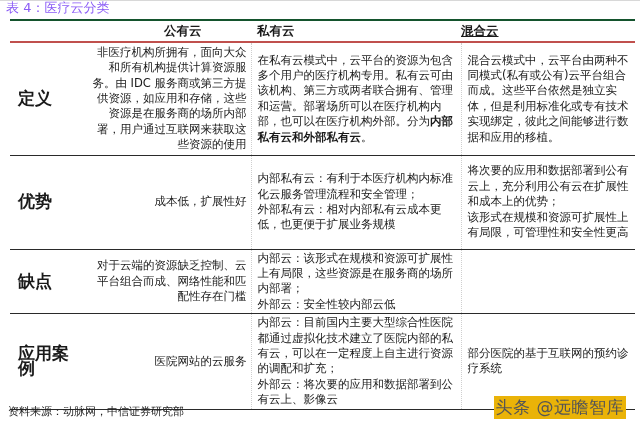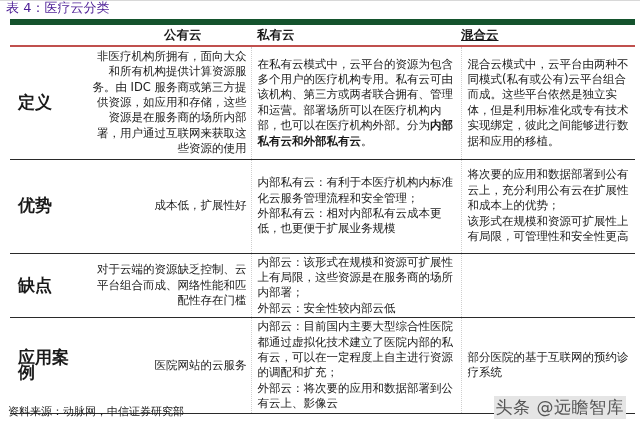--- a/index.html
+++ b/index.html
@@ -1,47 +1,47 @@
 <!DOCTYPE html>
 <html><head>
   <meta charset="utf-8">
   <style>
     html, body { margin: 0; padding: 0; }
     body {
       width: 640px; height: 426px; background: #ffffff; position: relative; overflow: hidden;
       font-family: "DejaVu Sans", "Liberation Sans", sans-serif; color: #1a1a1a;
     }
     .caption {
-      position: absolute; left: 6px; top: 0px; font-size: 13px; line-height: 16px; color: #4c1d95; text-align: right;
+      position: absolute; left: 6px; top: 0px; font-size: 13px; line-height: 16px; color: #8b5cf6; text-align: right;
     }
     .topline { position: absolute; left: 0; top: 0; width: 640px; height: 1px; background: #d8d8d8; }
     table {
       position: absolute; left: 10px; top: 19px; width: 625px;
       border-collapse: collapse; table-layout: fixed;
       font-size: 11.5px; line-height: 15.4px;
     }
     col.c0 { width: 77px; }
     col.c1 { width: 164px; }
     col.c2 { width: 210px; }
     col.c3 { width: 174px; }
-    thead tr { border-top: 6px solid #14532d; border-bottom: 2px solid #c0504d; }
+    thead tr { border-top: 2px solid #14532d; border-bottom: 2px solid #c0504d; }
     th { font-weight: bold; font-size: 12.5px; height: 20px; padding: 0; text-align: left; }
     th.h1 { padding-left: 85px; }
     th.h2 { padding-left: 6px; }
     th.h3 { text-align: left; text-decoration: underline; }
     tbody tr { border-bottom: 1.5px solid #2a2a2a; }
     td { padding: 1px 4px 1px 6px; vertical-align: middle; }
     td.label { font-weight: bold; padding-left: 8px; font-size: 17px; }
     td.c1 { padding-left: 0px; text-align: right; }
     td.c2, td.c3 { border-left: 1px dotted #cfcfcf; }
     .line { display: block; }
     b { font-weight: bold; }
     .source { position: absolute; left: 8px; top: 404px; font-size: 11px; color: #222; }
     .watermark {
-      position: absolute; right: 14px; top: 396px; font-size: 17px; color: #555; background: #e5e5e5; padding: 0 2px;
+      position: absolute; right: 14px; top: 396px; font-size: 17px; color: #555; background: #eab308; padding: 0 2px;
       letter-spacing: 0.5px;
     }
   </style>
 </head>
 <body>
 
 <div class="topline"></div>
 <div class="caption">表 4：医疗云分类</div>
 
 <table>

